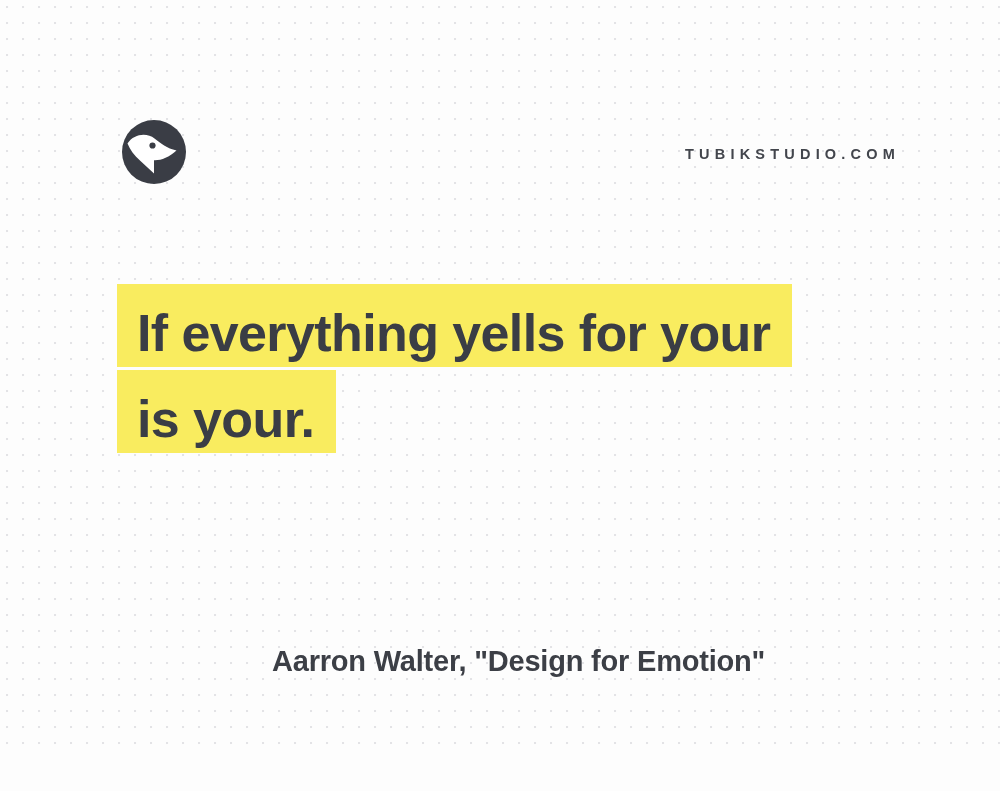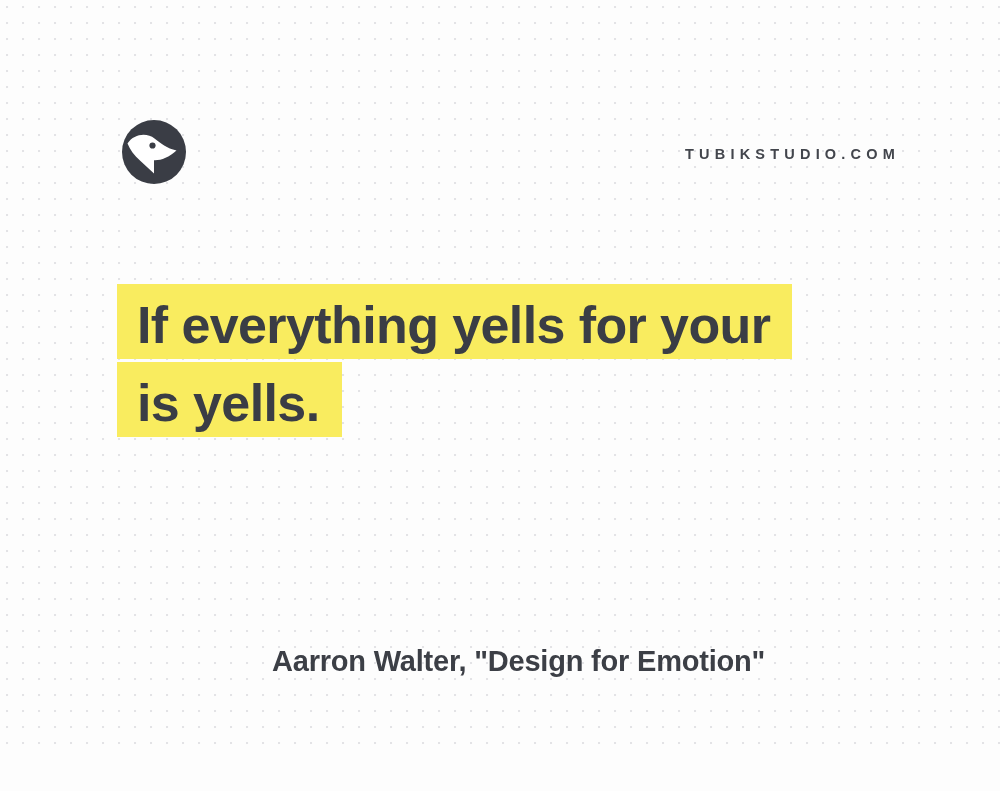--- a/index.html
+++ b/index.html
@@ -62,21 +62,21 @@
     line-height: 0;
   }
   .quote-line .hl {
     display: inline-block;
     background-color: #f9ec5f;
     color: #3a3d45;
     font-size: 52px;
     font-weight: 700;
     letter-spacing: -0.6px;
     line-height: 67px;
-    padding: 8px 22px 0 20px;
+    padding: 16px 22px 0 20px;
     white-space: nowrap;
     font-family: "Liberation Sans", sans-serif;
   }
 
   
   #attribution {
     position: absolute;
     left: 272px;
     top: 645px;
     font-size: 29px;
@@ -106,19 +106,19 @@
     </svg>
   </div>
 
   <div id="site-url">TUBIKSTUDIO.COM</div>
 
   <div id="quote">
     <div class="quote-line">
       <span class="hl">If everything yells for your</span>
     </div>
     <div class="quote-line">
-      <span class="hl">is yells.</span>
+      <span class="hl">is your.</span>
     </div>
   </div>
 
   <div id="attribution">Aarron Walter, "Design for Emotion"</div>
 
 </div>
 
 </body></html>

